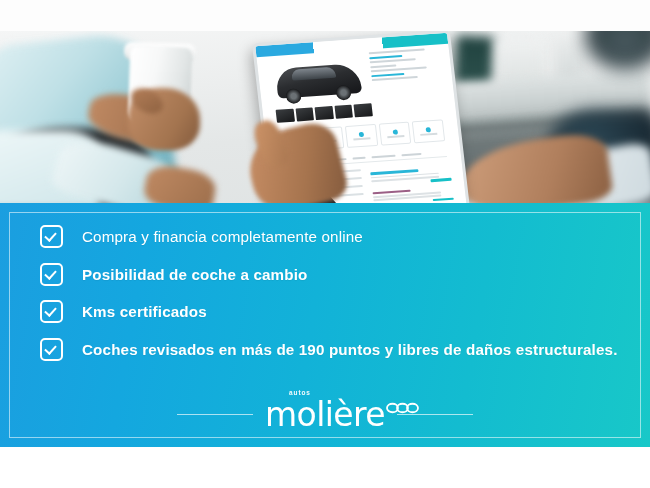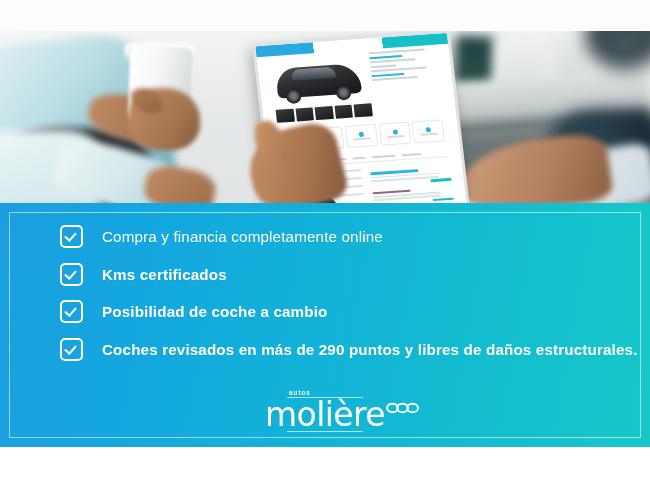--- a/index.html
+++ b/index.html
@@ -220,42 +220,42 @@
   }
   .panel-inner-border{
     position:absolute;left:9px;top:9px;right:9px;bottom:9px;
     border:1px solid rgba(255,255,255,.55);
     pointer-events:none;
   }
   .bullets{
     position:absolute;left:40px;top:22px;right:20px;
   }
   .bullet{
-    display:flex;align-items:center;margin-bottom:14.5px;margin-left:20px;
+    display:flex;align-items:center;margin-bottom:14.5px;
   }
   .chk{
     flex:none;width:19px;height:19px;border:2px solid #ffffff;border-radius:5px;
     position:relative;margin-right:19px;
   }
   .chk:after{
     content:"";position:absolute;left:4.5px;top:3px;width:5px;height:9px;
     border-right:2px solid #ffffff;border-bottom:2px solid #ffffff;
     transform:rotate(42deg);
   }
   .btxt{
     color:#ffffff;font-size:15.2px;letter-spacing:.15px;
     font-family:"Liberation Sans", sans-serif;white-space:nowrap;
     text-shadow:0 1px 1px rgba(0,0,0,.06);
   }
   .btxt.bold{font-weight:bold;}
 
   
   .logo-wrap{
     position:absolute;left:0;bottom:10px;width:650px;height:46px;
-    display:flex;align-items:center;justify-content:center;flex-direction:column;
+    display:flex;align-items:center;justify-content:center;
   }
   .rule{width:76px;height:1px;background:rgba(255,255,255,.65);}
   .logo{
     position:relative;margin:0 12px;display:flex;align-items:flex-end;
   }
   .logo-stack{position:relative;display:inline-block;}
   .logo-autos{
     position:absolute;left:24px;top:-9px;
     color:#ffffff;font-size:6.5px;letter-spacing:.9px;font-weight:bold;
     font-family:"Liberation Sans", sans-serif;opacity:.95;
@@ -409,31 +409,31 @@
     <div class="bullets">
 
       <div class="bullet">
         <div class="chk"></div>
         <div class="btxt">Compra y financia completamente online</div>
       </div>
 
 
       <div class="bullet">
         <div class="chk"></div>
-        <div class="btxt bold">Kms certificados</div>
+        <div class="btxt bold">Posibilidad de coche a cambio</div>
       </div>
 
       <div class="bullet">
         <div class="chk"></div>
-        <div class="btxt bold">Posibilidad de coche a cambio</div>
+        <div class="btxt bold">Kms certificados</div>
       </div>
 
       <div class="bullet">
         <div class="chk"></div>
-        <div class="btxt bold">Coches revisados en más de 290 puntos y libres de daños estructurales.</div>
+        <div class="btxt bold">Coches revisados en más de 190 puntos y libres de daños estructurales.</div>
       </div>
 
     </div>
 
     <div class="logo-wrap">
       <div class="rule"></div>
       <div class="logo">
         <div class="logo-stack">
           <div class="logo-autos">autos</div>
           <div class="logo-name">molière</div>

